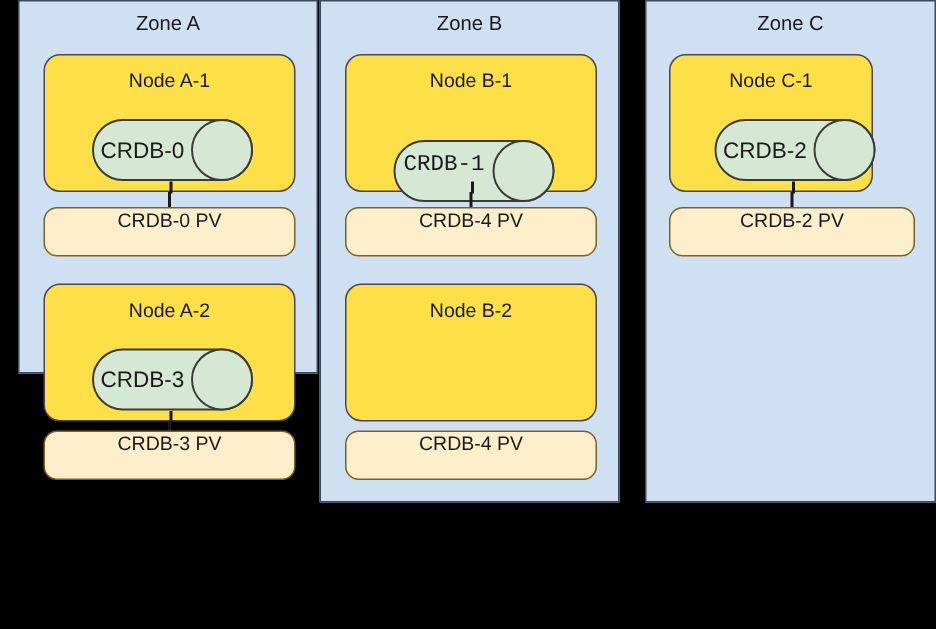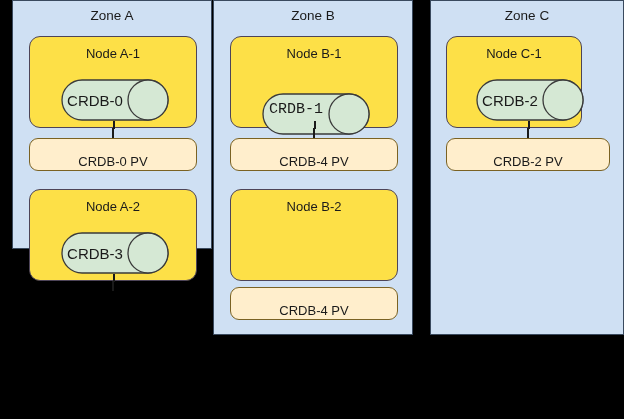--- a/index.html
+++ b/index.html
@@ -92,21 +92,21 @@
   }
 
   
   .pv {
     position: absolute;
     box-sizing: border-box;
     background: #ffeecc;
     border: 1px solid #7a6223;
     border-radius: 9px;
     display: flex;
-    align-items: flex-end;
+    align-items: flex-start;
     justify-content: center;
   }
   .pv-label {
     font-size: 13px;
     line-height: 16px;
     color: #1a1a1a;
     white-space: nowrap;
   }
 </style>
 </head>
@@ -140,20 +140,23 @@
         <svg width="108" height="42" viewBox="0 0 108 42">
           <path d="M21,1 H87 A20,20 0 0 1 87,41 H21 A20,20 0 0 1 21,1 Z" fill="#d5e8d4" stroke="#3a3a3a" stroke-width="1.3"></path>
           <circle cx="87" cy="21" r="20" fill="#d5e8d4" stroke="#3a3a3a" stroke-width="1.3"></circle>
         </svg>
         <div class="pod-label" style="width:68px;">CRDB-3</div>
       </div>
       <div class="connector" style="left:83px; top:84px; height:8px;"></div>
     </div>
     <div class="connector" style="left:99px; top:280px; height:10px;"></div>
 
+    <div class="pv" style="left:16px; top:286px; width:168px; height:33px;">
+      <span class="pv-label">CRDB-3 PV</span>
+    </div>
   </div>
 
   <div class="zone" style="left:213px; width:200px; height:335px;">
     <div class="zone-title">Zone B</div>
 
     <div class="node" style="left:16px; top:35px; width:168px; height:92px;">
       <div class="node-title">Node B-1</div>
       <div class="pod" style="left:31px; top:56px; width:108px; height:32px;font-family:Liberation Mono, monospace;">
         <svg width="108" height="42" viewBox="0 0 108 42">
           <path d="M21,1 H87 A20,20 0 0 1 87,41 H21 A20,20 0 0 1 21,1 Z" fill="#d5e8d4" stroke="#3a3a3a" stroke-width="1.3"></path>

